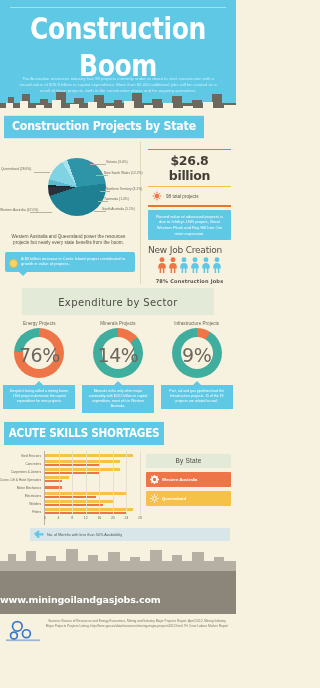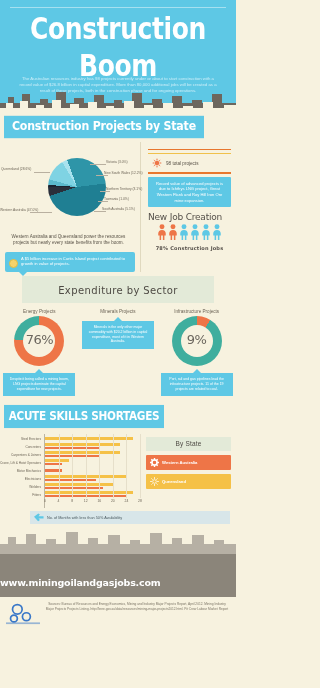--- a/index.html
+++ b/index.html
@@ -162,21 +162,21 @@
     font-family:"Liberation Sans", sans-serif;
   }
   .donut { width:50px; height:50px; margin:0 auto; border-radius:50%; position:relative; }
   .donut:after {
     content:""; position:absolute; left:9px; top:9px;
     width:32px; height:32px; border-radius:50%; background:#f7f2df;
   }
   .donut-val {
     position:absolute; left:0; right:0; top:16px; z-index:2;
     font-family:"DejaVu Sans", sans-serif;
-    font-size:13px; color:#6b665e; letter-spacing:-0.5px;
+    font-size:19px; color:#6b665e; letter-spacing:-0.5px;
   }
   .tip {
     background:#5ec8e5; color:#fff; font-size:3.5px; line-height:4.8px;
     padding:4px 4px 5px; margin-top:7px; position:relative; text-align:center;
   }
   .tip:before {
     content:""; position:absolute; top:-4px; left:50%; margin-left:-4px;
     border-left:4px solid transparent; border-right:4px solid transparent;
     border-bottom:4px solid #5ec8e5;
   }
@@ -311,20 +311,21 @@
       <div class="state-note">Western Australia and Queensland power the resources projects but nearly every state benefits from the boom.</div>
 
       <div class="callout">
         <span class="coin"></span>
         <span>A $5 billion increase in Curtis Island project contributed to growth in value of projects.</span>
       </div>
     </div>
 
     <div class="state-right">
       <div class="stat-hr"></div>
+      <div class="big-money">$26.8 billion</div>
       <div class="stat-hr thin"></div>
 
       <div class="proj-line">
         <svg class="sunburst" viewBox="0 0 20 20">
           <g fill="#ee7547">
             <circle cx="10" cy="10" r="4.6"></circle>
             <path d="M10,0 L11.6,4.4 L8.4,4.4 Z M10,20 L8.4,15.6 L11.6,15.6 Z M0,10 L4.4,8.4 L4.4,11.6 Z M20,10 L15.6,11.6 L15.6,8.4 Z
                      M2.9,2.9 L7,5.3 L5.3,7 Z M17.1,17.1 L13,14.7 L14.7,13 Z M17.1,2.9 L14.7,7 L13,5.3 Z M2.9,17.1 L5.3,13 L7,14.7 Z"></path>
           </g>
         </svg>
@@ -374,20 +375,23 @@
   <div class="donuts" id="donuts">
       <div class="donut-col">
         <div class="donut-cap">Energy Projects</div>
         <div class="donut" style="background: conic-gradient(rgb(238, 117, 71) 0%, rgb(238, 117, 71) 76%, rgb(63, 174, 158) 76%, rgb(63, 174, 158) 100%);">
           <div class="donut-val">76%</div>
         </div>
         <div class="tip">Despite it being called a mining boom, LNG projects dominate the capital expenditure for new projects.</div>
       </div>
       <div class="donut-col">
         <div class="donut-cap">Minerals Projects</div>
+        <div class="donut" style="background: conic-gradient(rgb(238, 117, 71) 0%, rgb(238, 117, 71) 14%, rgb(63, 174, 158) 14%, rgb(63, 174, 158) 100%);">
+          <div class="donut-val">14%</div>
+        </div>
         <div class="tip">Minerals is the only other major commodity with $20.2 billion in capital expenditure, most of it in Western Australia.</div>
       </div>
       <div class="donut-col">
         <div class="donut-cap">Infrastructure Projects</div>
         <div class="donut" style="background: conic-gradient(rgb(238, 117, 71) 0%, rgb(238, 117, 71) 9%, rgb(63, 174, 158) 9%, rgb(63, 174, 158) 100%);">
           <div class="donut-val">9%</div>
         </div>
         <div class="tip">Port, rail and gas pipelines lead the infrastructure projects. 11 of the 19 projects are related to coal.</div>
       </div>
     </div>

